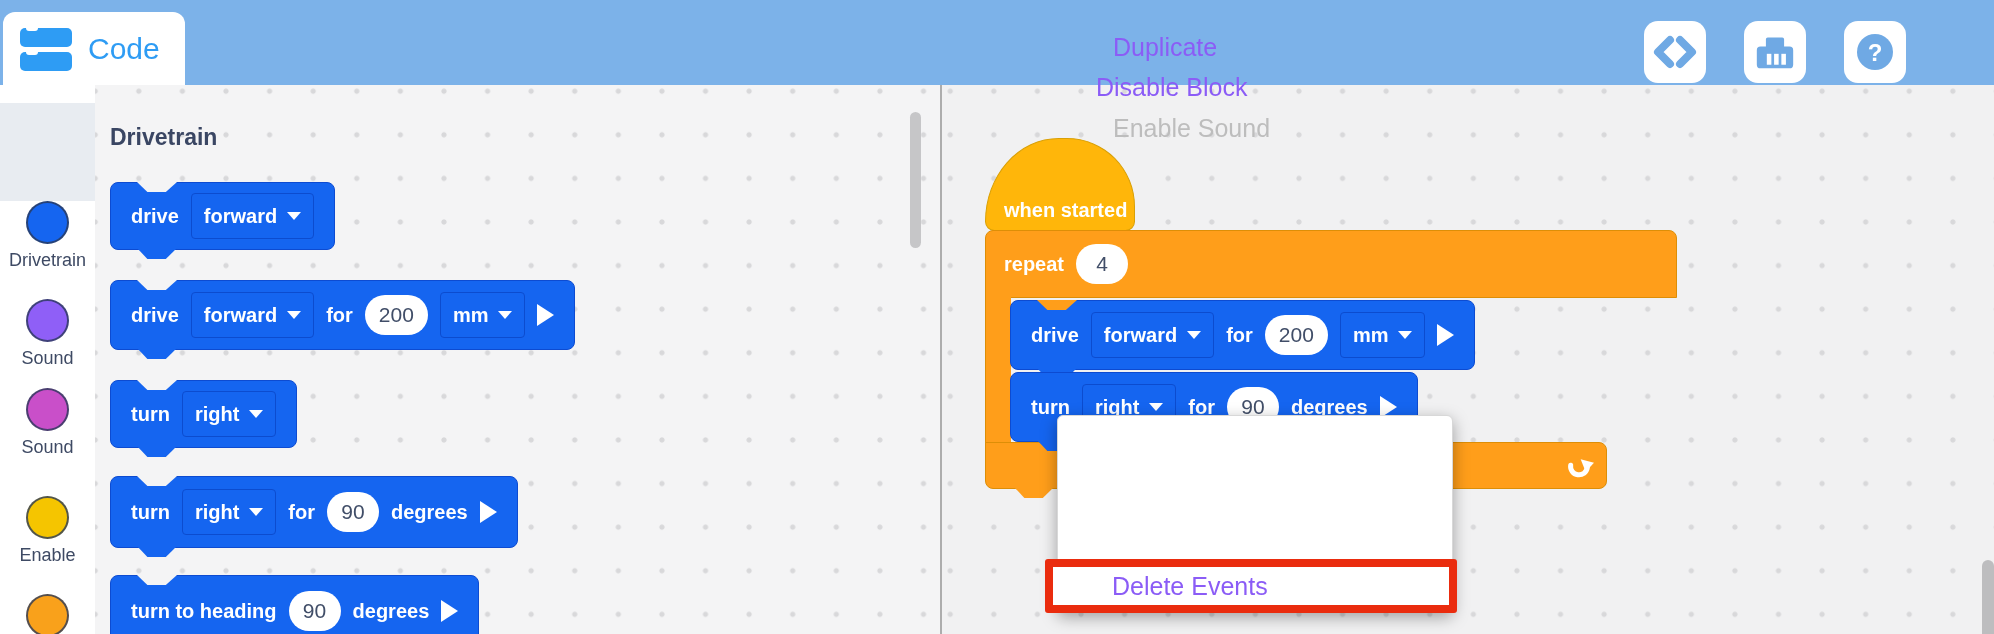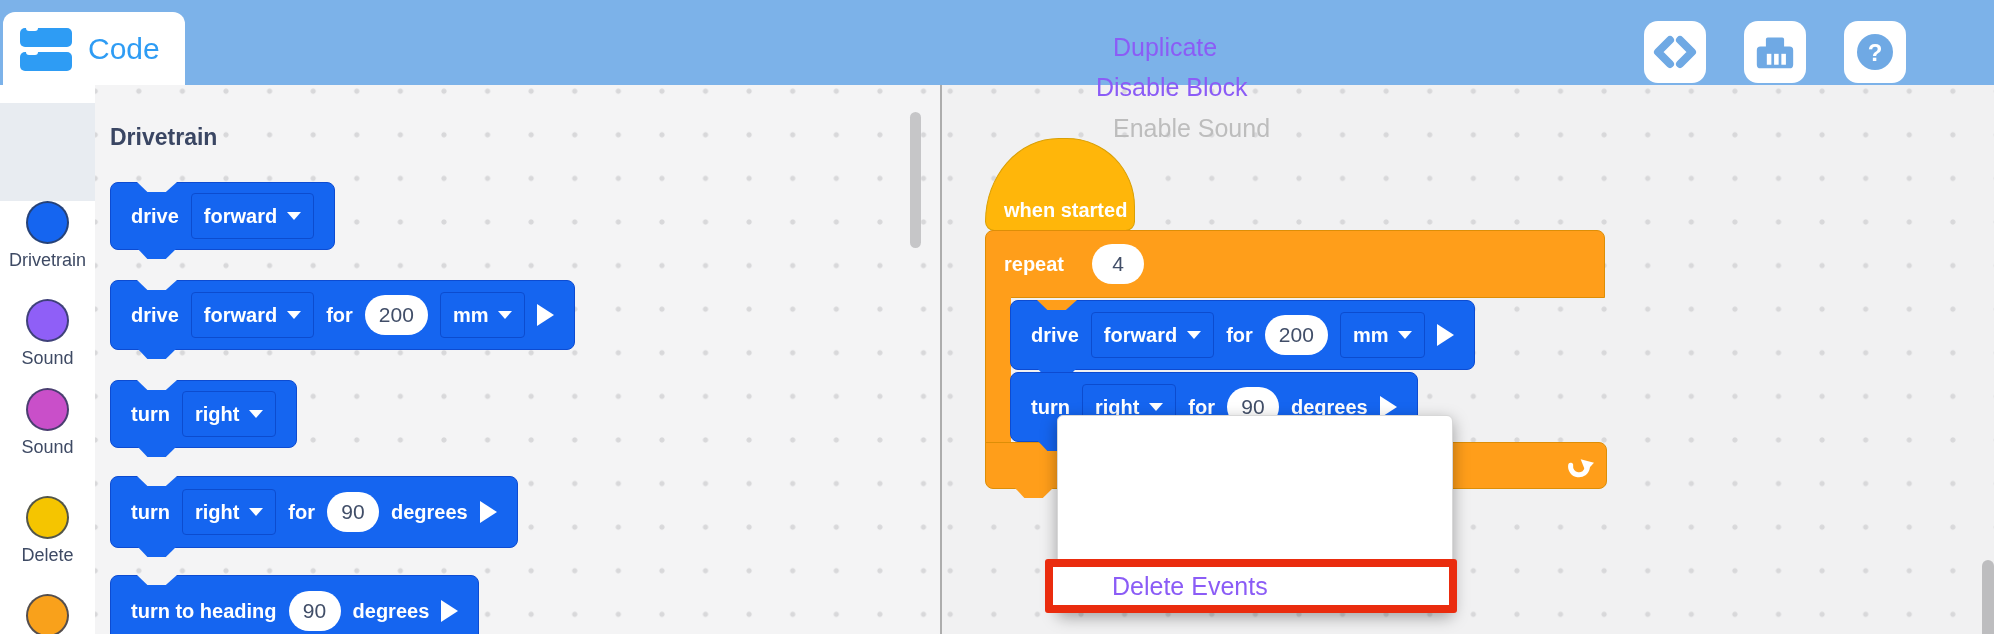--- a/index.html
+++ b/index.html
@@ -53,21 +53,21 @@
   .notch { position:absolute; top:-1px; left:26px; width:40px; height:10px; clip-path:polygon(0 0,100% 0,72% 100%,26% 100%); }
   .no-pal { background:#F4F4F5; } .no-orange { background:#FF9E1A; }
 
   .pal-header { position:absolute; left:110px; top:124px; font-size:23px; font-weight:700; color:#3A4663; }
 
   
   .hat { position:absolute; left:985px; top:138px; width:150px; height:93px; background:#FFB60A; border:1px solid #D9A006;
          border-radius:52% 48% 10px 10px / 95% 78% 10px 10px; color:#fff; font-size:20px; font-weight:700; }
   .hat span { position:absolute; left:18px; bottom:8px; }
   
-  .c-top { position:absolute; left:985px; top:230px; width:620px; height:68px; border-radius:8px 8px 0 0; display:flex; align-items:center; gap:28px; padding:0 18px; color:#fff; font-size:20px; font-weight:700; }
+  .c-top { position:absolute; left:985px; top:230px; width:692px; height:68px; border-radius:8px 8px 0 0; display:flex; align-items:center; gap:12px; padding:0 18px; color:#fff; font-size:20px; font-weight:700; }
   .c-wall { position:absolute; left:985px; top:297px; width:26px; height:146px; background:#FF9E1A; border-left:1px solid #DD8E07; }
   .c-arm { position:absolute; left:985px; top:442px; width:622px; height:47px; background:#FF9E1A; border:1px solid #DD8E07; border-radius:0 8px 8px 8px; display:flex; align-items:center; justify-content:flex-end; padding-right:12px; }
 
   
   .menu { position:absolute; left:1057px; top:415px; width:396px; height:197px; background:#fff; border:1px solid #D8D8D8;
           border-radius:6px; box-shadow:0 5px 16px rgba(0,0,0,.35); z-index:50; }
   .mi { position:absolute; left:55px; font-size:25px; color:#8b5cf6; line-height:40px; }
   .mi.disabled { color:#BDBDBD; }
   .redband { position:absolute; left:1045px; top:559px; width:412px; height:54px; background:#fff; border:8px solid #EA2C0E; border-radius:3px; z-index:60; }
   .redband .mi { left:59px; top:0; line-height:38px; }
@@ -128,21 +128,21 @@
     <div class="cat" style="top:214px;">
       <div class="circle c-looks"></div>
       <div class="clabel">Sound</div>
     </div>
     <div class="cat" style="top:303px;">
       <div class="circle c-sound"></div>
       <div class="clabel">Sound</div>
     </div>
     <div class="cat" style="top:411px;">
       <div class="circle c-events"></div>
-      <div class="clabel">Delete</div>
+      <div class="clabel">Enable</div>
     </div>
     <div class="cat" style="top:509px;">
       <div class="circle c-control"></div>
 
     </div>
 
   </div>
 
   <div class="pal-header">Drivetrain</div>
 

